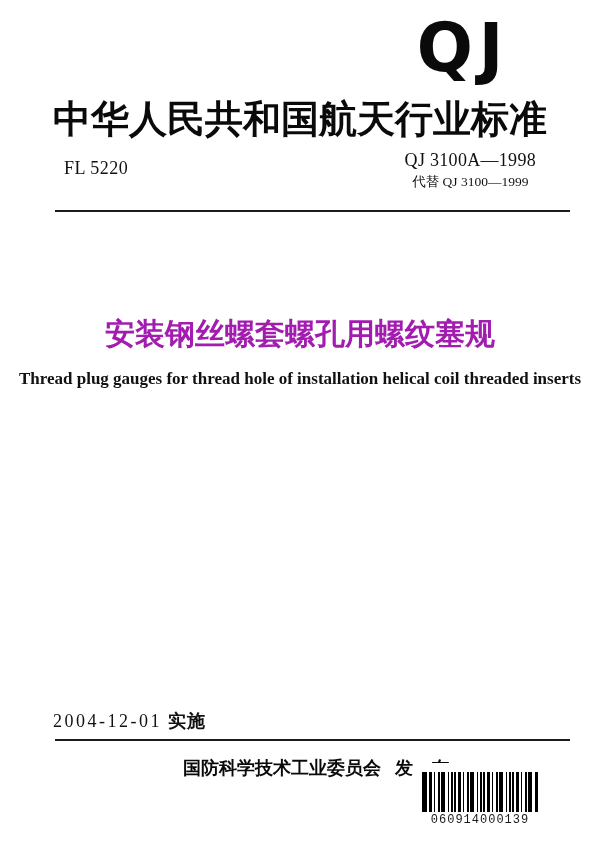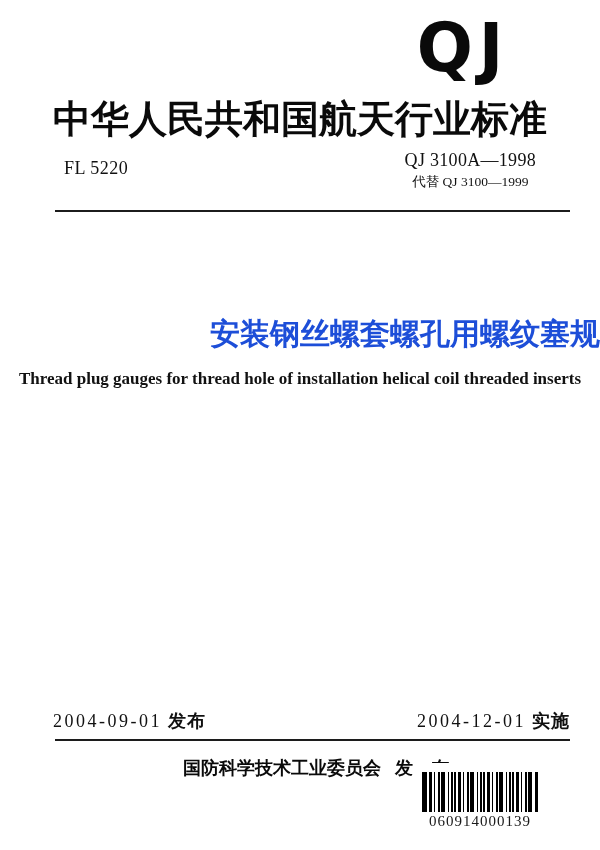--- a/index.html
+++ b/index.html
@@ -78,26 +78,26 @@
     background: #1c1c1c;
   }
   .rule-top { top: 210px; }
   .rule-bottom { top: 739px; }
 
   .doc-title-zh {
     position: absolute;
     top: 314px;
     left: 0;
     width: 600px;
-    text-align: right;
+    text-align: center;
     font-family: "DejaVu Sans", "Liberation Sans", sans-serif;
     font-weight: bold;
     font-size: 30px;
     letter-spacing: 0px;
-    color: #1d4ed8;
+    color: #a21caf;
     white-space: nowrap;
   }
 
   .doc-title-en {
     position: absolute;
     top: 369px;
     left: 0;
     width: 600px;
     text-align: center;
     font-family: "Liberation Serif", serif;
@@ -177,22 +177,22 @@
       #000 16px, #000 20px, #fff 20px, #fff 23px,
       #000 23px, #000 24px, #fff 24px, #fff 26px,
       #000 26px, #000 28px, #fff 28px, #fff 29px);
     border-left: 3px solid #000;
     border-right: 2px solid #000;
     box-sizing: border-box;
   }
   .barcode-number {
     width: 116px;
     text-align: center;
-    font-family: Liberation Serif, serif;
-    font-size: 15px;
+    font-family: Liberation Mono, monospace;
+    font-size: 12px;
     letter-spacing: 1px;
     margin-top: 1px;
     color: #1a1a1a;
   }
 </style>
 </head>
 <body>
 
 <div class="page">
 
@@ -208,23 +208,20 @@
   </div>
 
   <div class="rule rule-top"></div>
 
   <div class="doc-title-zh">安装钢丝螺套螺孔用螺纹塞规</div>
 
   <div class="doc-title-en">Thread plug gauges for thread hole of installation helical coil threaded inserts</div>
 
   <div class="date-row">
     <div class="date-item">
-      <span class="date-num">2004-09-01</span><span class="date-label">发布</span>
-    </div>
-    <div class="date-item">
       <span class="date-num">2004-12-01</span><span class="date-label">实施</span>
     </div>
   </div>
 
   <div class="rule rule-bottom"></div>
 
   <div class="publisher-row">
     <span>国防科学技术工业委员会</span><span class="publish-label">发 布</span>
   </div>
 

